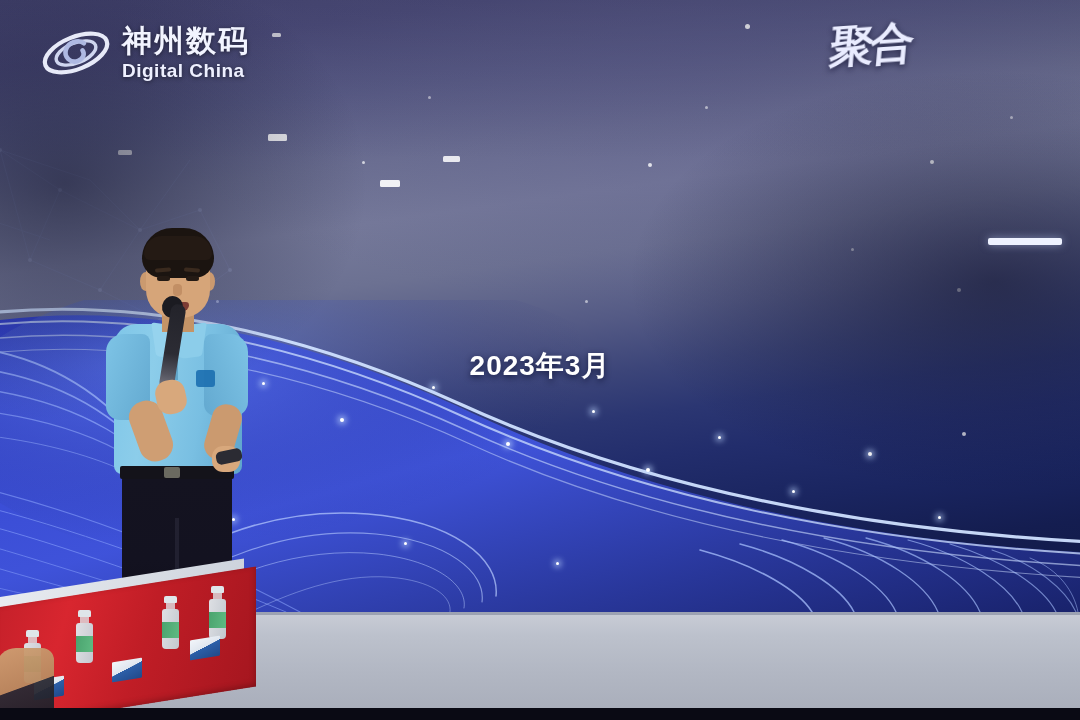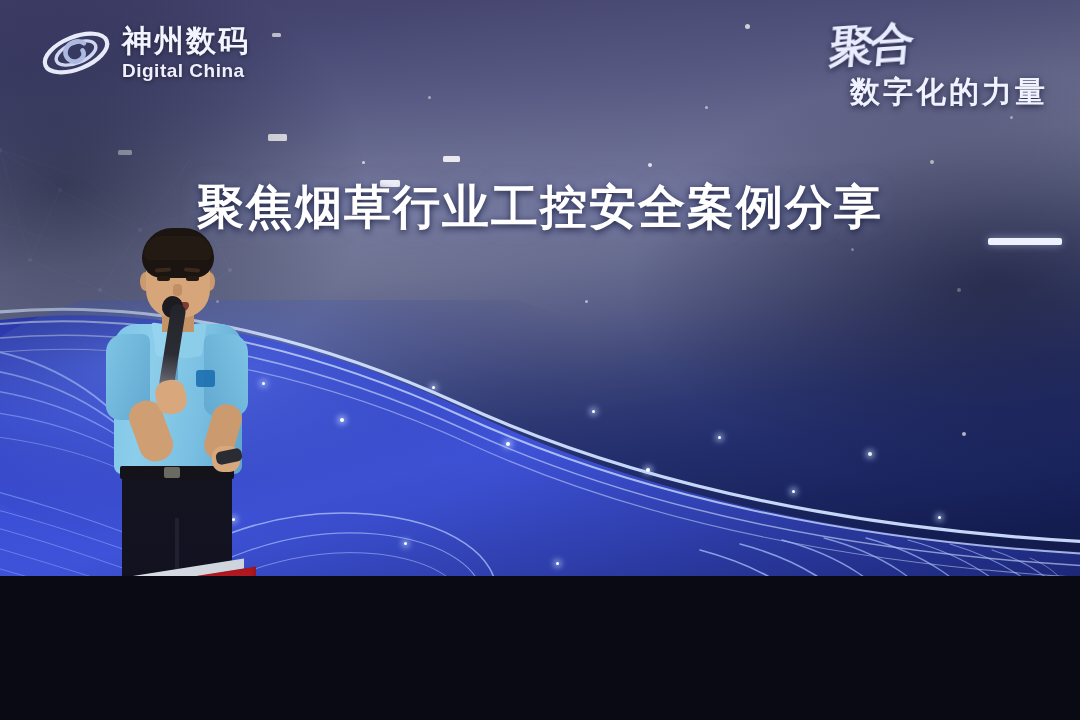--- a/index.html
+++ b/index.html
@@ -4,21 +4,21 @@
 <title>Conference Presentation Photo</title>
 <style>
   * { margin:0; padding:0; box-sizing:border-box; }
   html,body{
     width:1080px; height:720px; overflow:hidden;
     background:#0a0a14;
     font-family:"Liberation Sans","DejaVu Sans",sans-serif;
   }
 
   #stage{
-    position:relative; width:1080px; height:576px; overflow:hidden;
+    position:relative; width:1080px; height:708px; overflow:hidden;
     background:#232236;
   }
 
   
   .led-screen{
     position:absolute; left:0; top:0; width:1080px; height:612px;
     overflow:hidden;
     background:
       radial-gradient(ellipse 900px 420px at 62% 8%, rgba(92,92,140,.55) 0%, rgba(60,60,100,0) 62%),
       linear-gradient(172deg,
@@ -357,24 +357,23 @@
         </g>
       </svg>
       <div class="brand-text">
         <span class="brand-cn">神州数码</span>
         <span class="brand-en">Digital China</span>
       </div>
     </div>
 
     <div class="event-logo">
       <span class="event-cal">聚合</span>
-      <span class="event-sub">数字化的力量</span>
-    </div>
-
-    <div class="slide-title">聚焦烟草行业工控安全案例分享</div>
+    </div>
+
+    <div class="slide-date">2023年3月</div>
     <div class="deco-dash"></div>
   </div>
 
   <div class="floor"></div>
   <div class="floor-edge"></div>
 
   <div class="presenter">
     <div class="p-shirt"></div>
     <div class="p-sleeve-l"></div>
     <div class="p-sleeve-r"></div>

